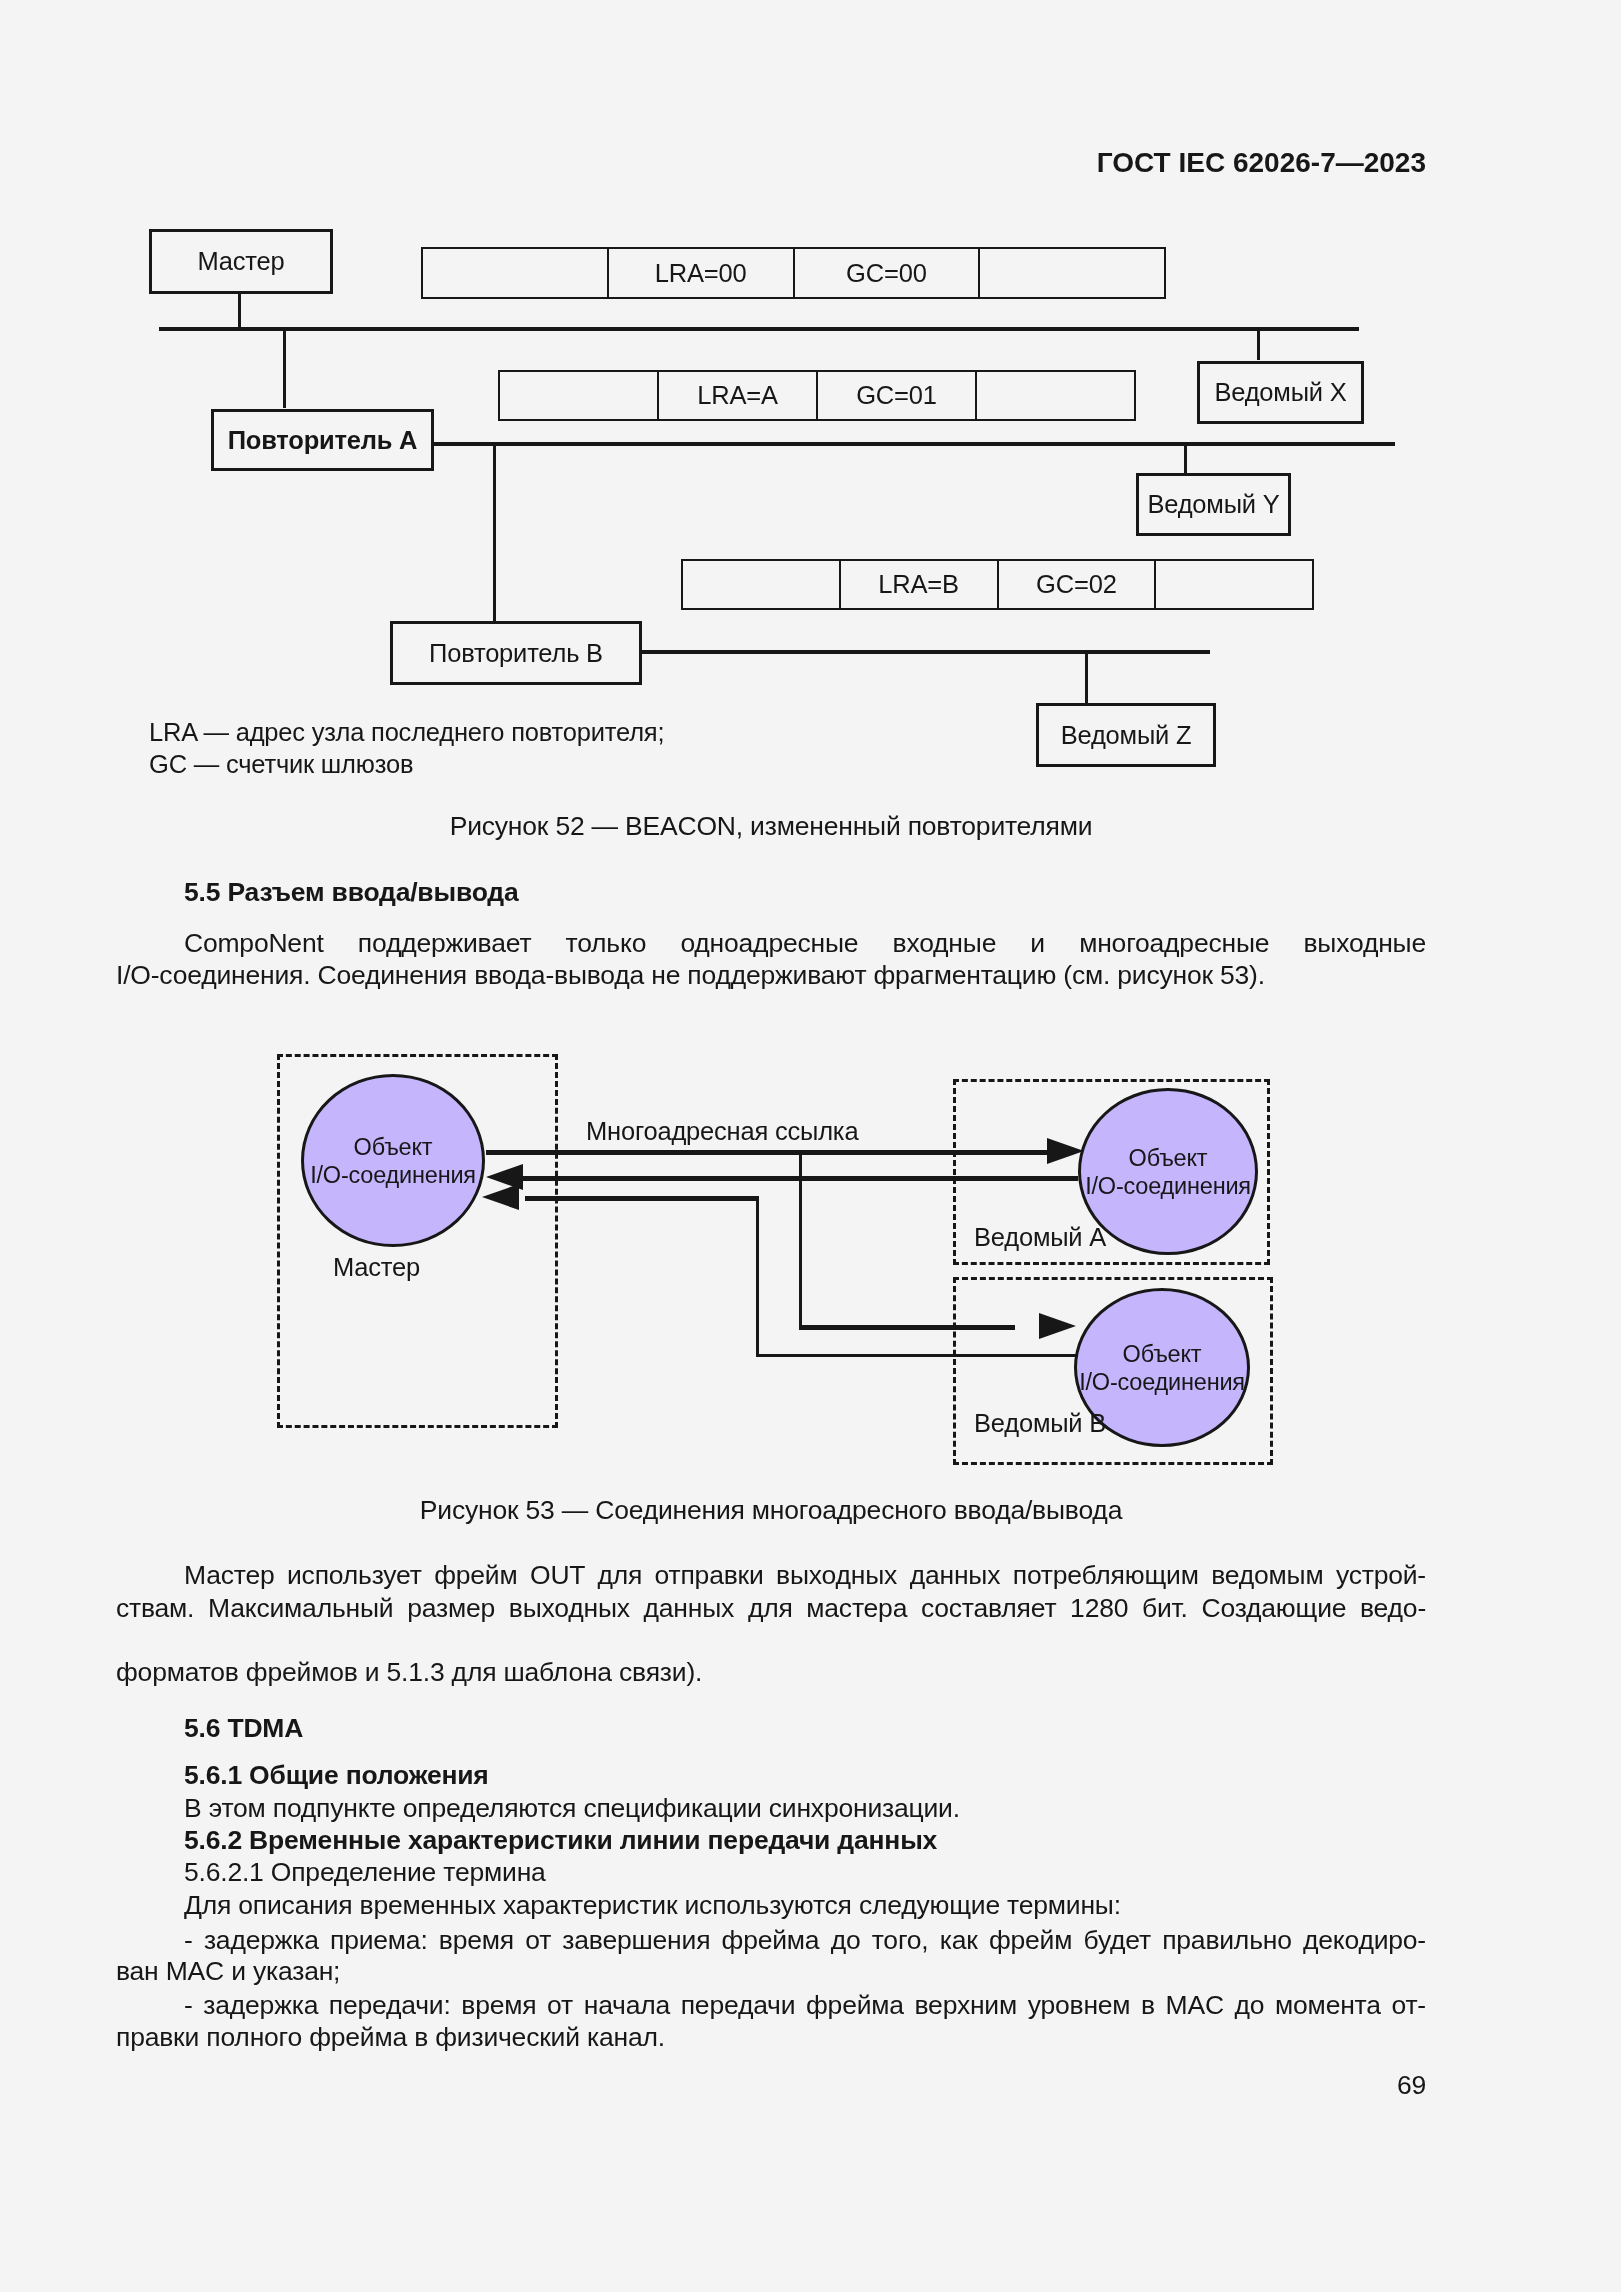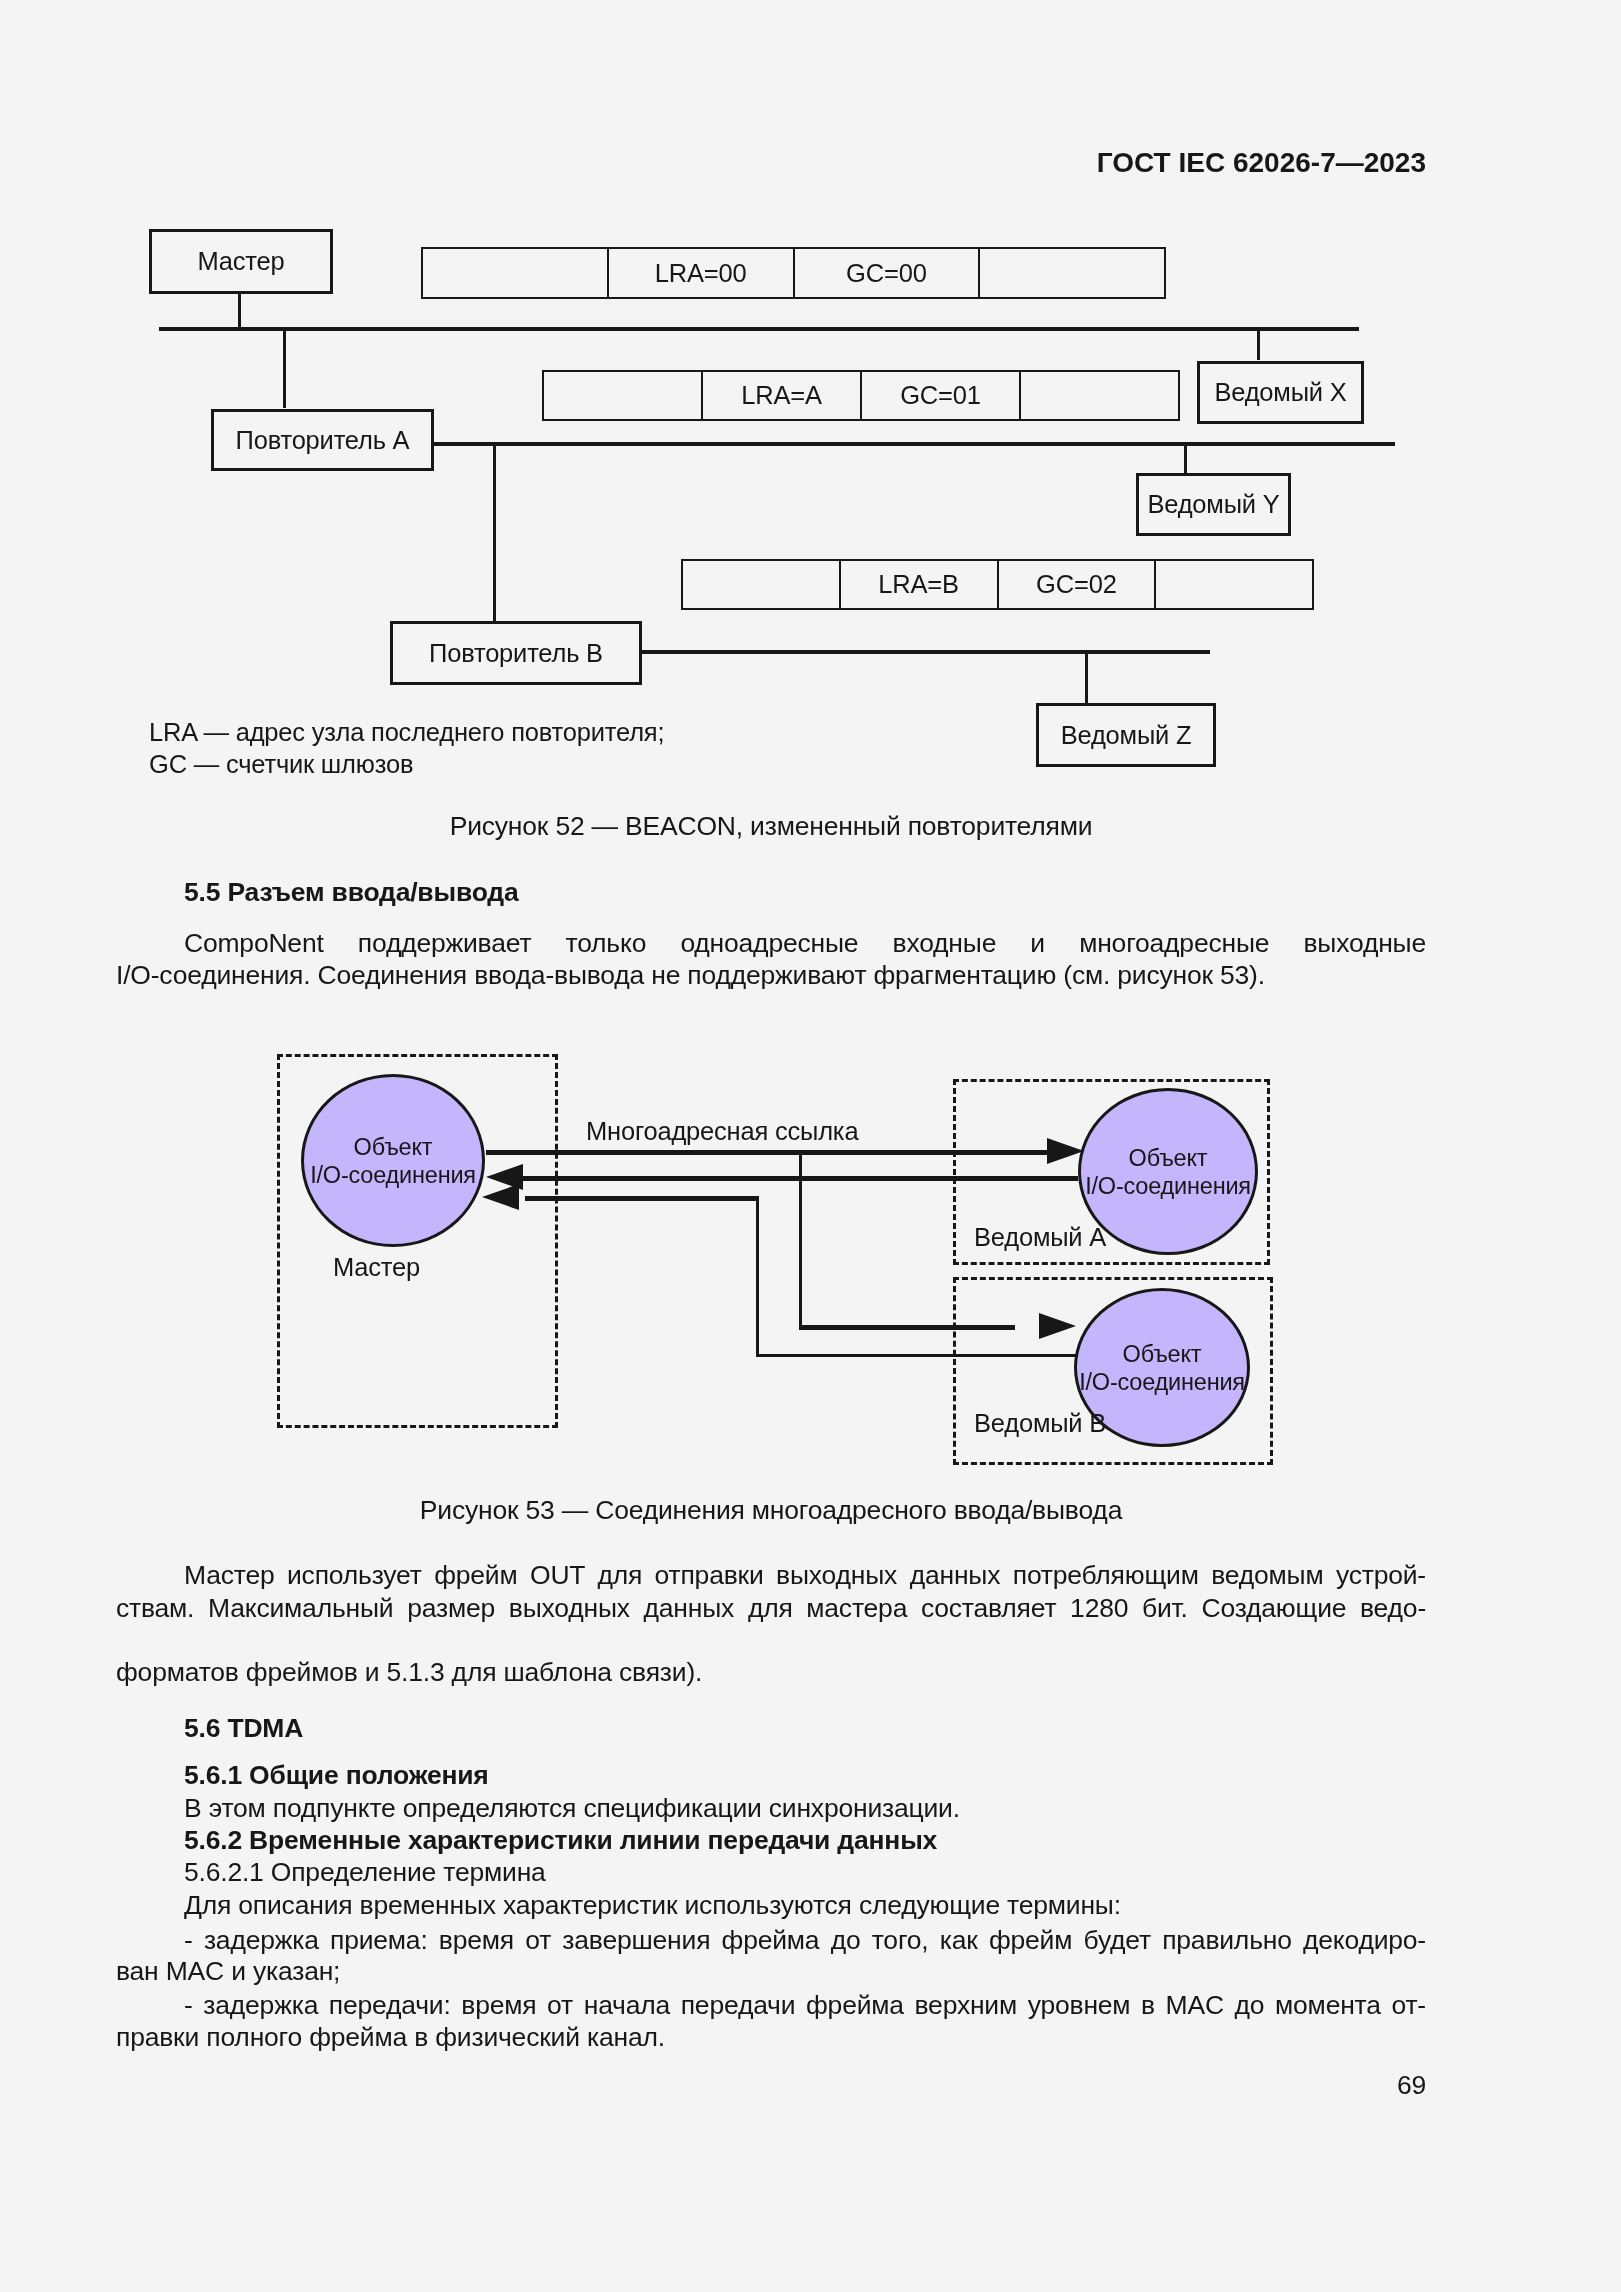--- a/index.html
+++ b/index.html
@@ -57,23 +57,23 @@
       <div class="cell"></div>
     </div>
 
     <div class="vline" style="left:238px;top:292px;width:2.9px;height:37px;"></div>
     <div class="hline" style="left:159px;top:327px;width:1200px;height:3.9px;"></div>
     <div class="vline" style="left:283px;top:331px;width:2.9px;height:77px;"></div>
     <div class="vline" style="left:1257px;top:331px;width:2.9px;height:29px;"></div>
 
     <div class="nbox" style="left:1197px;top:361px;width:167px;height:63px;">Ведомый X</div>
 
-    <div class="nbox" style="left:211px;top:409px;width:223px;height:62px;">Повторитель A</div>
+    <div class="nbox" style="left:211px;top:409px;width:223px;height:62px;font-weight:bold;">Повторитель A</div>
 
-    <div class="frame" style="left:498px;top:370px;width:638px;height:51px;margin-left:44px;">
+    <div class="frame" style="left:498px;top:370px;width:638px;height:51px;">
       <div class="cell"></div>
       <div class="cell">LRA=A</div>
       <div class="cell">GC=01</div>
       <div class="cell"></div>
     </div>
 
     <div class="hline" style="left:434px;top:442px;width:961px;height:3.9px;"></div>
     <div class="vline" style="left:1184px;top:446px;width:2.9px;height:27.4px;"></div>
 
     <div class="nbox" style="left:1136px;top:473px;width:155px;height:63px;">Ведомый Y</div>

